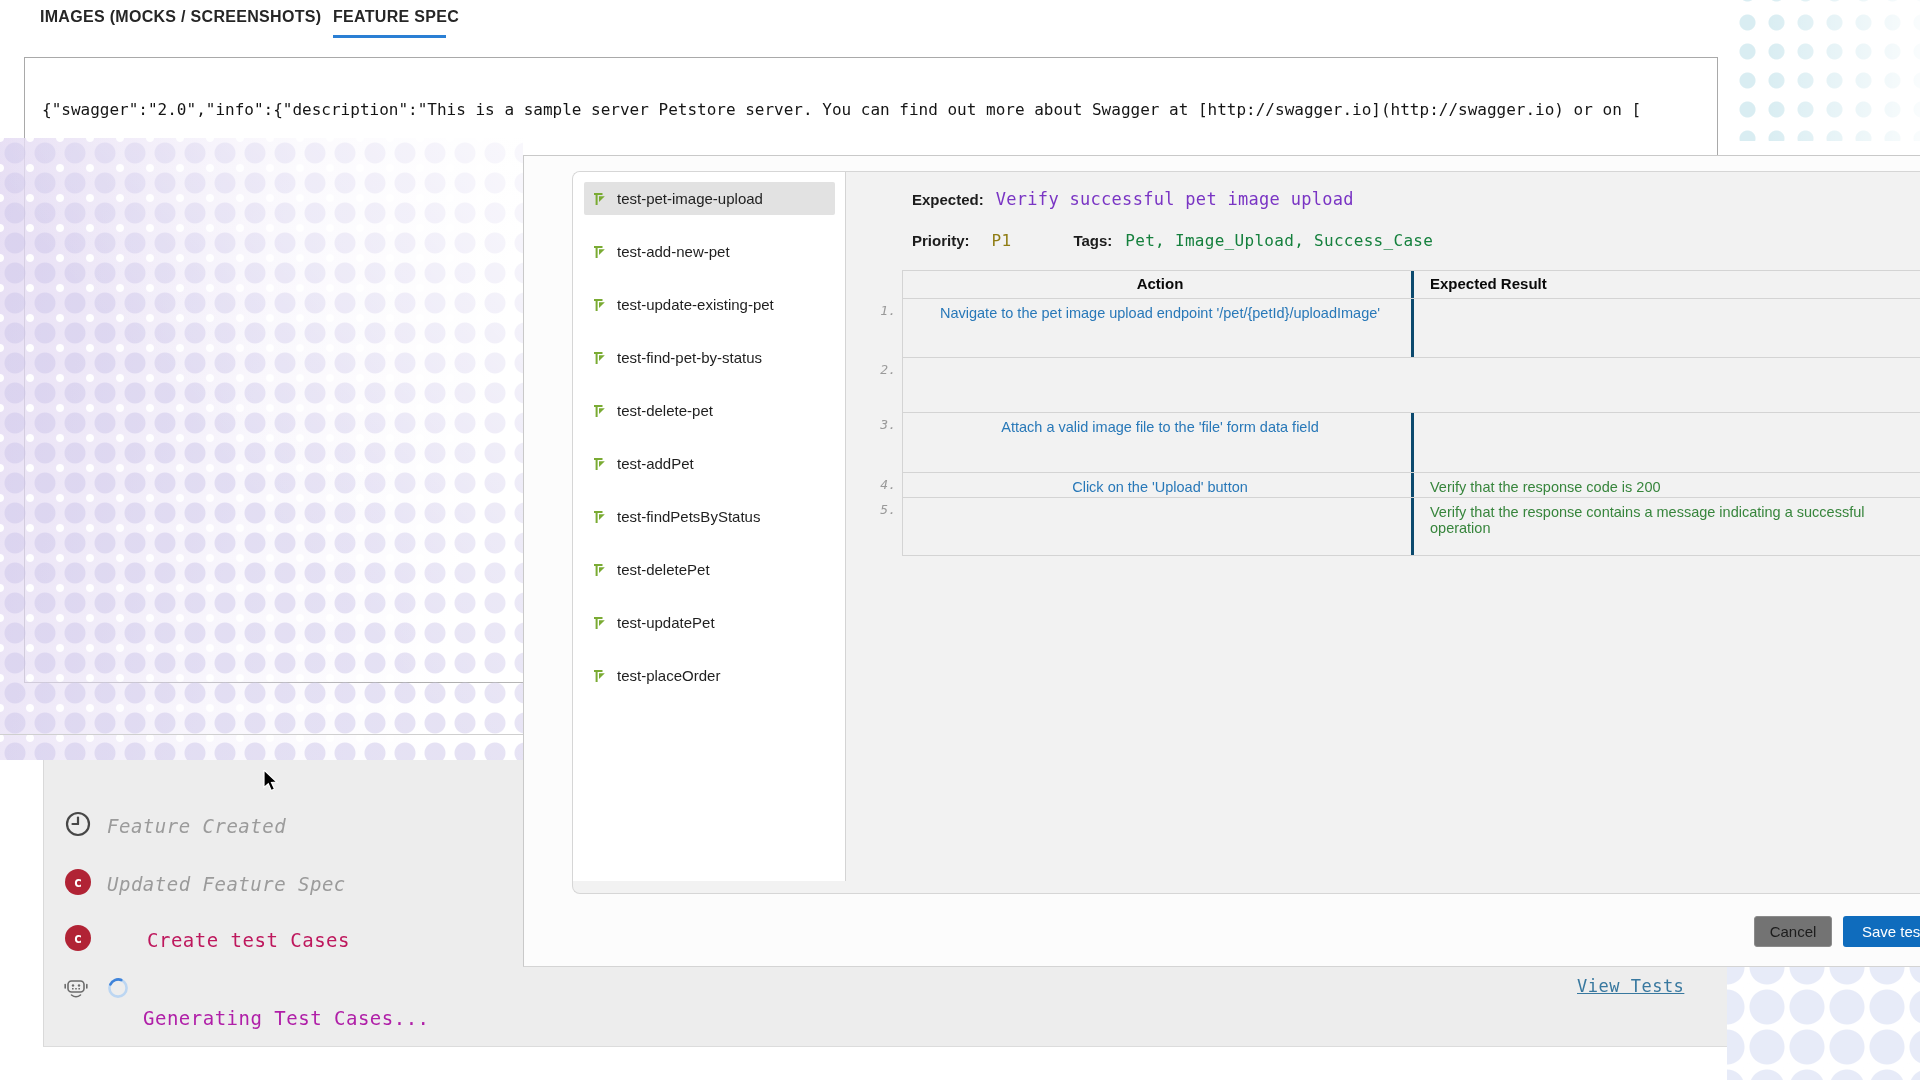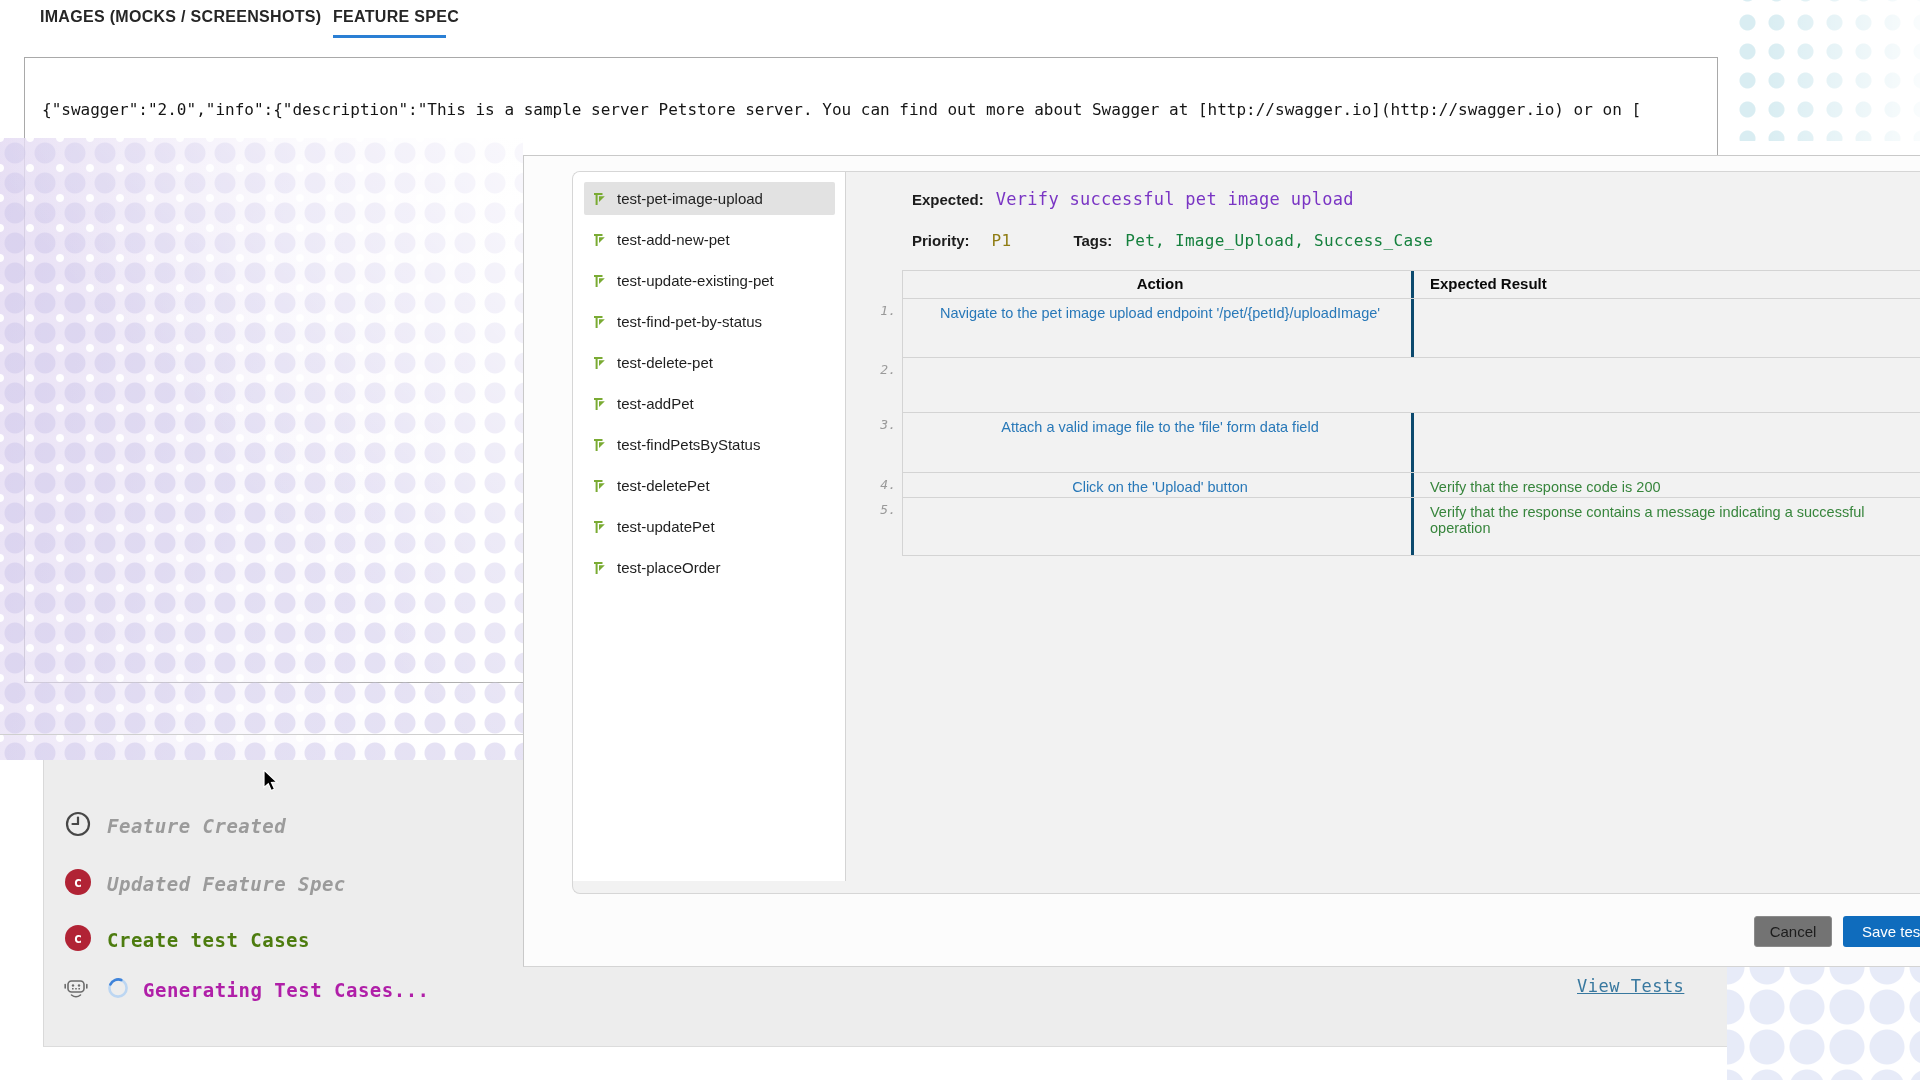--- a/index.html
+++ b/index.html
@@ -41,38 +41,38 @@
     background-size:40px 40px,40px 40px;
     background-position:0 0,20px 20px;}
 
   .hline{position:absolute;left:0;top:734px;width:523px;height:1px;background:#cfcfcf;z-index:2;}
 
   
   .gray-panel{position:absolute;left:43px;top:760px;width:1684px;height:287px;background:#ededed;
               border-left:1px solid #d9d9d9;border-bottom:1px solid #dcdcdc;z-index:2;box-sizing:border-box;}
 
   
-  .tl-label{position:absolute;font-family:"DejaVu Sans Mono",monospace;font-size:19px;line-height:26px;letter-spacing:.5px;z-index:3;font-weight:bold;}
+  .tl-label{position:absolute;font-family:"DejaVu Sans Mono",monospace;font-size:19px;line-height:26px;letter-spacing:.5px;z-index:3;}
   .tl-muted{color:#9b9b9b;font-style:italic;}
-  .tl-teal{color:#4d7c0f;}
-  .tl-magenta{color:#b01fa8;}
+  .tl-teal{color:#be185d;margin-left:40px;}
+  .tl-magenta{color:#b01fa8;margin-top:28px;}
   .tl-icon{position:absolute;z-index:3;}
   .c-badge{position:absolute;width:26px;height:26px;border-radius:50%;background:#b12335;color:#fff;
            display:flex;align-items:center;justify-content:center;
            font-family:"DejaVu Sans Mono",monospace;font-size:14px;font-weight:bold;z-index:3;}
 
   
   .dialog{position:absolute;left:523px;top:155px;width:1397px;height:812px;background:#fcfcfc;
           border-top:1px solid #c9c9c9;border-left:1px solid #c9c9c9;border-bottom:1px solid #d4d4d4;
           z-index:5;box-sizing:border-box;}
   .inner-panel{position:absolute;left:48px;top:15px;width:1349px;height:723px;background:#f2f2f2;
                border:1px solid #d6d6d6;border-right:none;border-radius:8px 0 0 8px;box-sizing:border-box;overflow:hidden;}
   .test-list{position:absolute;left:0;top:0;bottom:12px;width:273px;background:#ffffff;
              border-right:1px solid #d4d4d4;box-sizing:border-box;padding-top:10px;
-             display:flex;flex-direction:column;gap:8px;}
+             display:flex;flex-direction:column;gap:20px;}
   .test-item{margin-left:11px;width:251px;height:33px;border-radius:2px;display:flex;align-items:center;
              gap:10px;padding-left:9px;box-sizing:border-box;cursor:pointer;}
   .test-item.selected{background:#e2e2e2;}
   .test-item .lbl{font-size:15px;color:#1f1f1f;}
   .flag-icon{flex:0 0 auto;width:14px;height:14px;}
 
   .detail{position:absolute;left:273px;top:0;right:0;bottom:0;}
   .meta-label{font-size:15px;font-weight:600;color:#1c1c1c;}
   .summary-row{position:absolute;left:66px;top:17px;display:flex;align-items:baseline;gap:12px;}
   .summary-val{font-family:"DejaVu Sans Mono",monospace;font-size:17px;color:#7a35c4;letter-spacing:.3px;}

